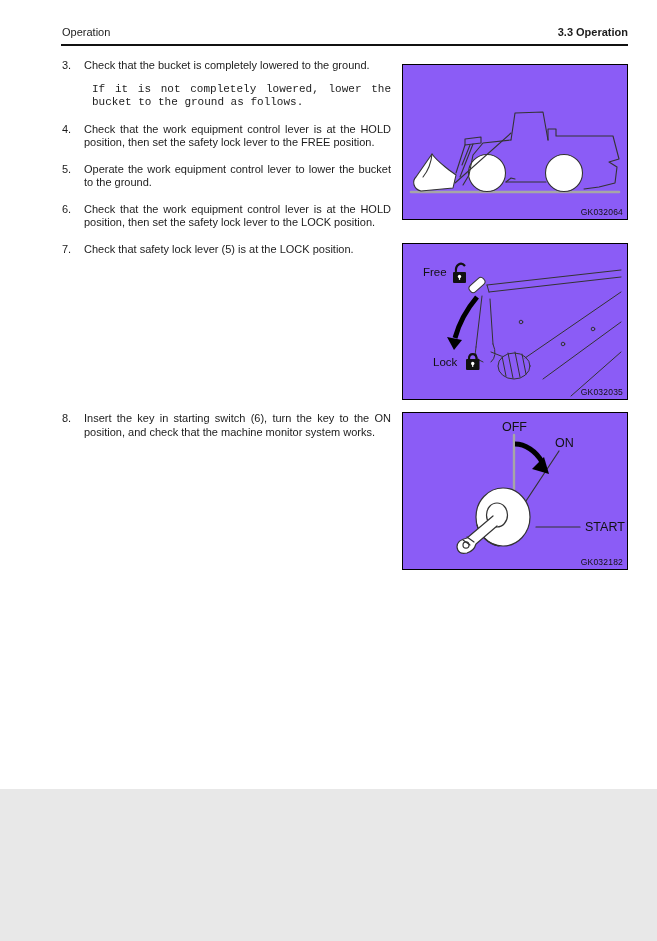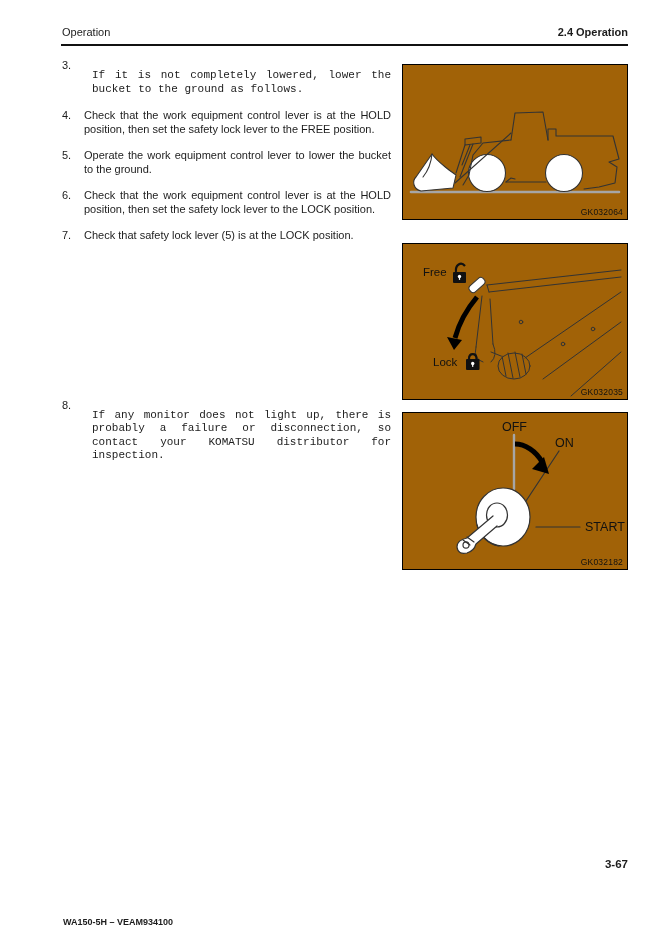--- a/index.html
+++ b/index.html
@@ -1,60 +1,61 @@
 <!DOCTYPE html>
 <html><head>
 <meta charset="utf-8">
 <style>
   html,body{margin:0;padding:0;background:#e8e8e8;}
   .page{
-    position:relative;width:657px;height:941px;margin:0 auto;background:#ffffff;
+    position:relative;width:657px;height:789px;margin:0 auto;background:#ffffff;
     font-family:"Liberation Sans",sans-serif;color:#1c1c1c;overflow:hidden;
   }
   
   .hdr{position:absolute;left:62px;right:29px;top:26px;display:flex;justify-content:space-between;font-size:11px;}
   .hdr .right{font-weight:bold;}
   .hdr-rule{position:absolute;left:61px;right:29px;top:44px;height:1.6px;background:#111;}
   
   .col{position:absolute;left:62px;top:59px;width:329px;font-size:11px;line-height:13.5px;}
   .step{display:flex;margin-top:13px;}
   .step:first-child{margin-top:0;}
   .step .num{flex:0 0 22px;}
   .step .txt{flex:1;text-align:justify;}
   .step .txt .lead{margin:0;}
   .step .txt p.para{margin:10px 0 0 8px;text-align:justify;font-family:Liberation Mono, monospace;}
   .step.big-gap{margin-top:156px;}
   
-  .fig{position:absolute;left:402px;width:224px;height:154px;border:1.5px solid #000;background:#a16207;}
+  .fig{position:absolute;left:402px;width:224px;height:154px;border:1.5px solid #000;background:#8b5cf6;}
   .fig svg{position:absolute;left:0;top:0;width:100%;height:100%;}
   .fig .code{position:absolute;right:4px;bottom:2px;font-size:8.5px;letter-spacing:.2px;color:#111;}
   #fig-loader{top:64px;}
   #fig-lever{top:243px;height:155px;}
   #fig-switch{top:412px;height:156px;}
   svg text{font-family:"Liberation Sans",sans-serif;fill:#111;}
   
   .ftr-left{position:absolute;left:63px;top:917px;font-size:9px;font-weight:bold;}
   .ftr-right{position:absolute;right:29px;top:858px;font-size:11.5px;font-weight:bold;}
 </style>
 </head>
 <body>
 
 <div class="page">
 
   <div class="hdr">
     <span class="left">Operation</span>
-    <span class="right">2.4 Operation</span>
+    <span class="right">3.3 Operation</span>
   </div>
   <div class="hdr-rule"></div>
 
   <div class="col">
 
     <div class="step">
       <span class="num">3.</span>
       <div class="txt">
+        <p class="lead">Check that the bucket is completely lowered to the ground.</p>
         <p class="para">If it is not completely lowered, lower the bucket to the ground as follows.</p>
       </div>
     </div>
 
     <div class="step">
       <span class="num">4.</span>
       <div class="txt">
         <p class="lead">Check that the work equipment control lever is at the HOLD position, then set the safety lock lever to the FREE position.</p>
       </div>
     </div>
@@ -76,21 +77,21 @@
     <div class="step">
       <span class="num">7.</span>
       <div class="txt">
         <p class="lead">Check that safety lock lever (5) is at the LOCK position.</p>
       </div>
     </div>
 
     <div class="step big-gap">
       <span class="num">8.</span>
       <div class="txt">
-        <p class="para">If any monitor does not light up, there is probably a failure or disconnection, so contact your KOMATSU distributor for inspection.</p>
+        <p class="lead">Insert the key in starting switch (6), turn the key to the ON position, and check that the machine monitor system works.</p>
       </div>
     </div>
 
   </div>
 
   <div class="fig" id="fig-loader">
     <svg viewBox="0 0 224 154">
       <g fill="none" stroke="#333" stroke-width="1.1" stroke-linejoin="round" stroke-linecap="round">
 
         <line x1="8" y1="127" x2="216" y2="127" stroke="#a6a6a6" stroke-width="2.6"></line>

